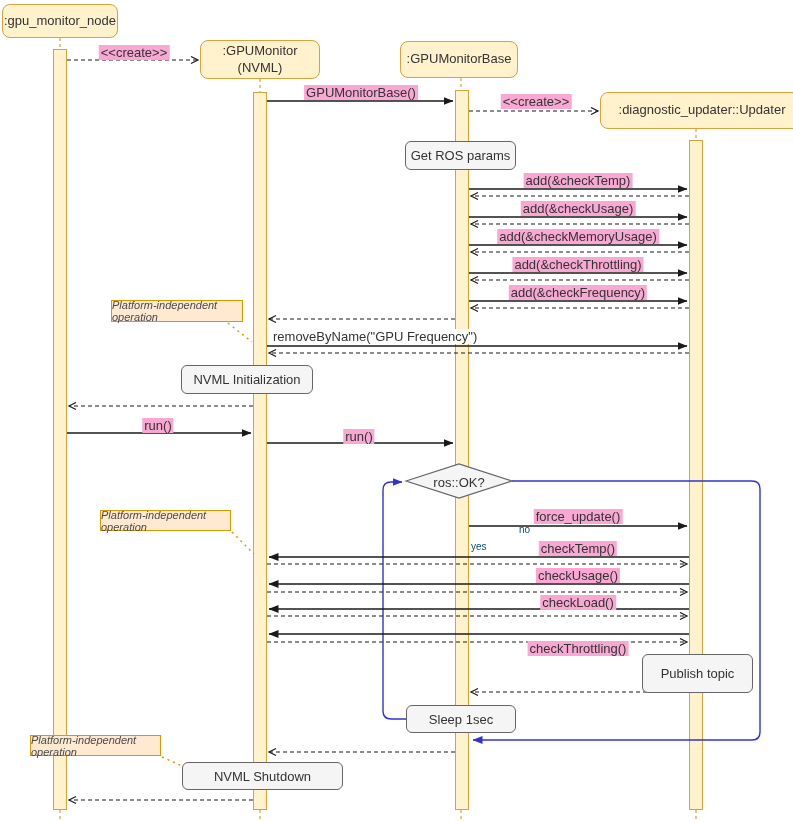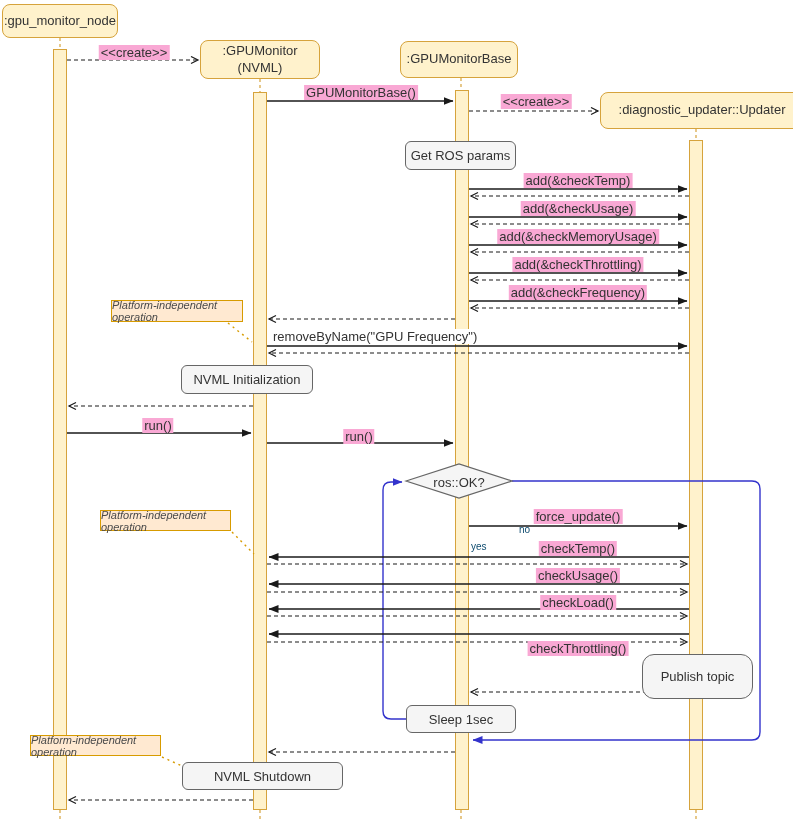--- a/index.html
+++ b/index.html
@@ -121,21 +121,21 @@
   <div class="pbox layer3" style="left:600px;top:92px;width:204px;height:37px;">
     <span>:diagnostic_updater::Updater</span>
   </div>
 
   <div class="action layer3" style="left:405px;top:141px;width:111px;height:29px;align-items:center;">
     <span>Get ROS params</span>
   </div>
   <div class="action layer3" style="left:181px;top:365px;width:132px;height:29px;">
     <span>NVML Initialization</span>
   </div>
-  <div class="action layer3" style="left:642px;top:654px;width:111px;height:45px;border-radius:12px;">
+  <div class="action layer3" style="left:642px;top:654px;width:111px;height:39px;">
     <span>Publish topic</span>
   </div>
   <div class="action layer3" style="left:406px;top:705px;width:110px;height:28px;">
     <span>Sleep 1sec</span>
   </div>
   <div class="action layer3" style="left:182px;top:762px;width:161px;height:28px;">
     <span>NVML Shutdown</span>
   </div>
 
   <div class="note layer3" style="left:111px;top:300px;width:132px;height:22px;">

